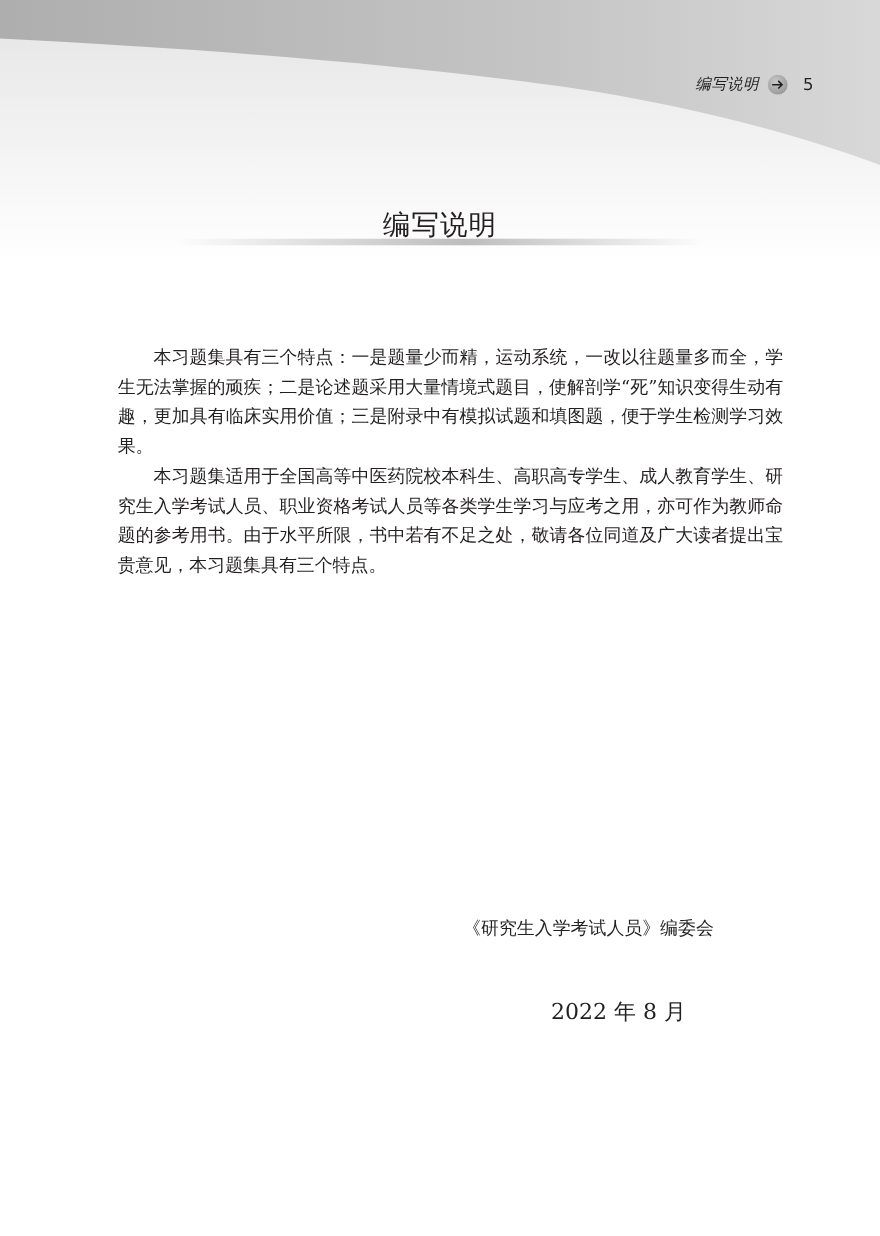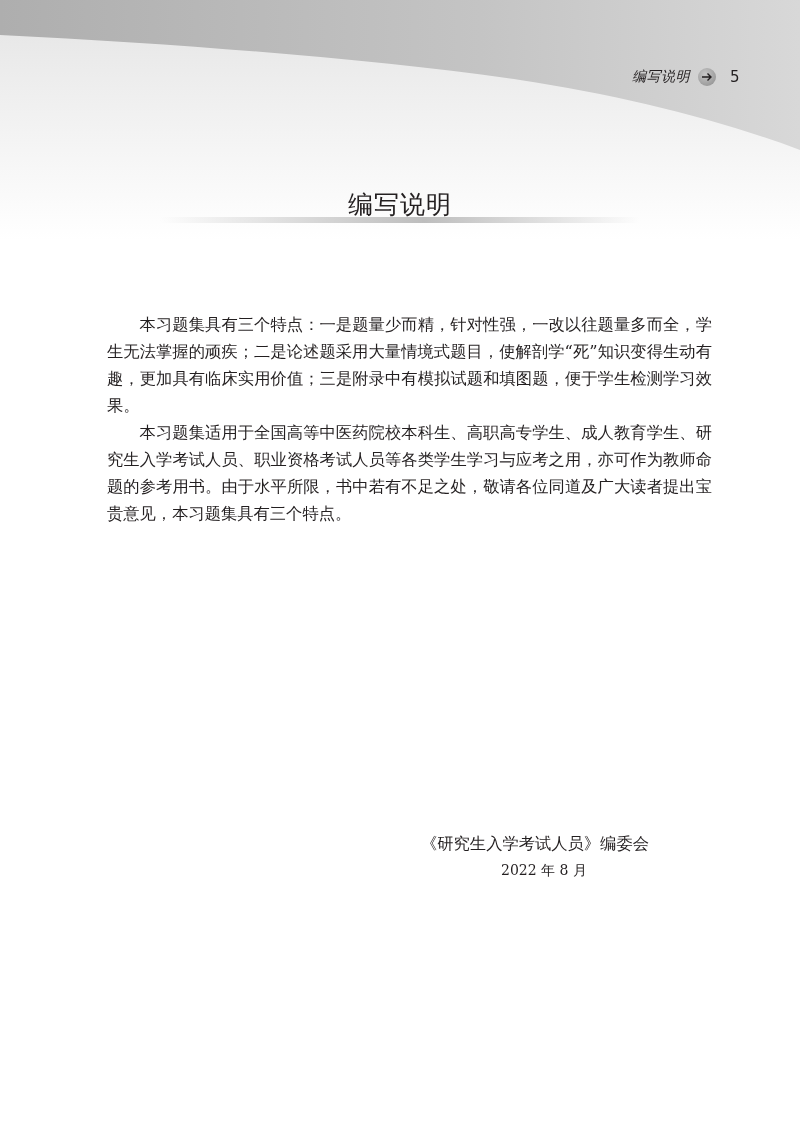--- a/index.html
+++ b/index.html
@@ -12,21 +12,21 @@
   .running-head .arrow { width:18px; height:18px; border-radius:50%;
          background:radial-gradient(circle at 40% 35%, #c8c8c8, #8a8a8a); display:flex; align-items:center; justify-content:center; }
   .running-head .pno { margin-left:6px; font-size:15px; }
   .title-wrap { position:absolute; top:188px; left:0; width:800px; text-align:center; }
   .title { font-family:"DejaVu Sans","Liberation Sans",sans-serif; font-size:25px; letter-spacing:1px; color:#231f20; display:inline-block; }
   .title-rule { position:absolute; top:217px; left:160px; width:480px; height:6px;
          background:linear-gradient(to right, rgba(200,200,200,0) 0%, #d4d4d4 35%, #bdbdbd 55%, rgba(200,200,200,0) 100%); }
   .body { position:absolute; top:311px; left:107px; width:605px; font-size:16.3px; line-height:27px; text-align:justify; }
   .body p { margin:0; text-indent:2em; }
   .sig { position:absolute; top:830px; left:421px; font-size:16.3px; line-height:27px; }
-  .date { position:absolute; top:857px; left:501px; font-size:14px; line-height:27px; }
+  .date { position:absolute; top:906px; left:501px; font-size:20px; line-height:27px; }
 </style>
 </head>
 <body>
 
 <svg class="header-bg" viewBox="0 0 800 240" preserveAspectRatio="none">
   <defs>
     <linearGradient id="topband" x1="0" y1="0" x2="1" y2="0">
       <stop offset="0" stop-color="#aeaeae"></stop>
       <stop offset="0.6" stop-color="#c4c4c4"></stop>
       <stop offset="1" stop-color="#d8d8d8"></stop>
@@ -50,18 +50,18 @@
   </span>
   <span class="pno">5</span>
 </div>
 
 <div class="title-rule"></div>
 <div class="title-wrap">
   <span class="title">编写说明</span>
 </div>
 
 <div class="body">
-  <p>本习题集具有三个特点：一是题量少而精，针对性强，一改以往题量多而全，学生无法掌握的顽疾；二是论述题采用大量情境式题目，使解剖学“死”知识变得生动有趣，更加具有临床实用价值；三是附录中有模拟试题和填图题，便于学生检测学习效果。</p>
+  <p>本习题集具有三个特点：一是题量少而精，运动系统，一改以往题量多而全，学生无法掌握的顽疾；二是论述题采用大量情境式题目，使解剖学“死”知识变得生动有趣，更加具有临床实用价值；三是附录中有模拟试题和填图题，便于学生检测学习效果。</p>
   <p>本习题集适用于全国高等中医药院校本科生、高职高专学生、成人教育学生、研究生入学考试人员、职业资格考试人员等各类学生学习与应考之用，亦可作为教师命题的参考用书。由于水平所限，书中若有不足之处，敬请各位同道及广大读者提出宝贵意见，本习题集具有三个特点。</p>
 </div>
 
 <div class="sig">《研究生入学考试人员》编委会</div>
 <div class="date">2022 年 8 月</div>
 
 </body></html>

